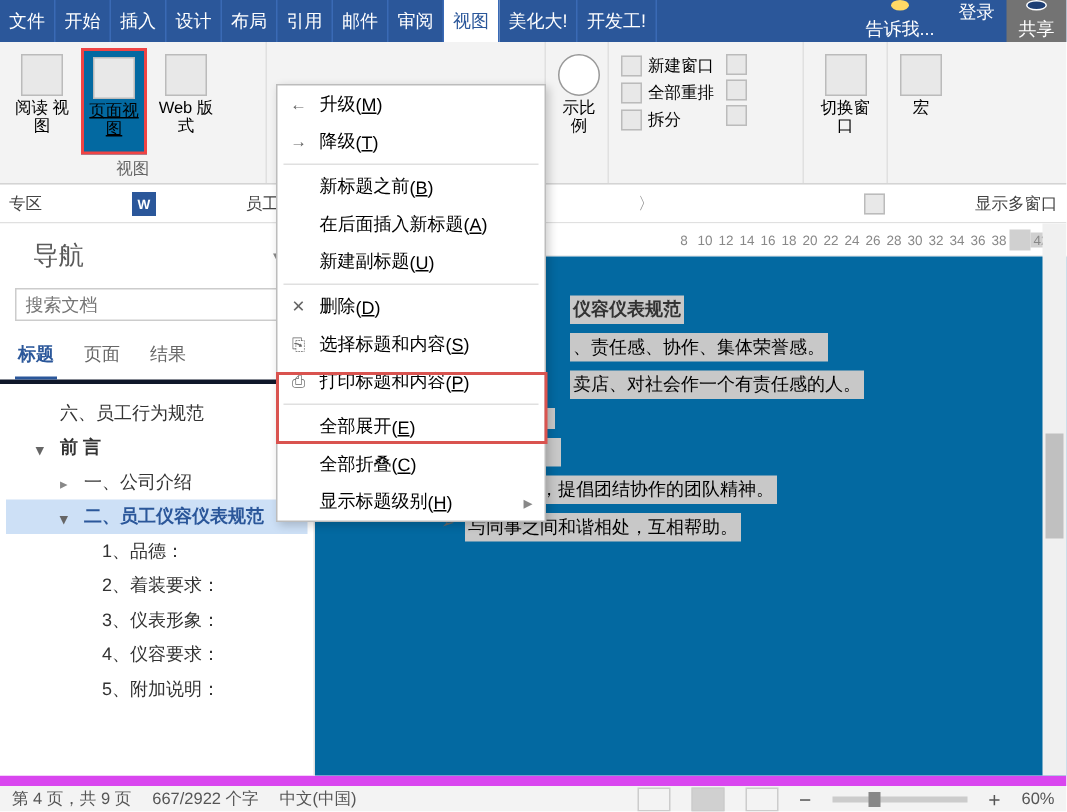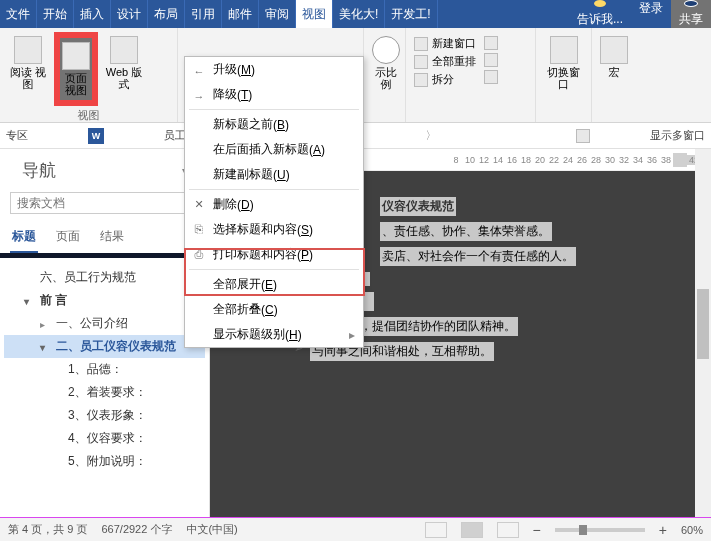--- a/index.html
+++ b/index.html
@@ -15,80 +15,80 @@
 .share { background: #737373; }
 .bulb { width: 12px; height: 12px; border-radius: 50%; background: #ffd966; display: inline-block; }
 .avatar { width: 14px; height: 14px; border-radius: 50%; background: #1e3f74; border: 1px solid #fff; display: inline-block; }
 
 
 .ribbon { height: 95px; background: #f3f3f3; border-bottom: 1px solid #d4d4d4; display: flex; position: relative; }
 .rgroup { border-right: 1px solid #e0e0e0; display: flex; flex-direction: column; padding: 4px 6px 2px; }
 .rgroup .label { text-align: center; color: #666; font-size: 11px; margin-top: 2px; }
 .rgroup .items { display: flex; gap: 4px; flex: 1; }
 .big { width: 44px; display: flex; flex-direction: column; align-items: center; gap: 2px; padding: 4px 2px; cursor: pointer; }
-.big.sel { background: #737373; border: 6px solid #ef4444; }
+.big.sel { background: #0369a1; border: 2px solid #ef4444; text-decoration: underline; }
 .big .ico { width: 28px; height: 28px; background: #e8e8e8; border: 1px solid #bbb; }
 .big .txt { font-size: 11px; text-align: center; line-height: 1.1; }
 .stack { display: flex; flex-direction: column; gap: 3px; padding: 4px 2px; }
 .stackrow { display: flex; align-items: center; gap: 4px; font-size: 11px; white-space: nowrap; cursor: pointer; }
 .miniico { width: 14px; height: 14px; background: #e8e8e8; border: 1px solid #bbb; }
 
 
 .breadcrumb { height: 26px; border-bottom: 1px solid #e0e0e0; display: flex; align-items: center; gap: 6px; padding: 0 6px; font-size: 11px; color: #444; }
 .breadcrumb .arrow { color: #888; cursor: pointer; }
 .wicon { width: 16px; height: 16px; background: #2b579a; color: #fff; font-size: 9px; display: flex; align-items: center; justify-content: center; font-weight: bold; }
 .plusbtn { width: 16px; height: 16px; border: 1px solid #bbb; display: flex; align-items: center; justify-content: center; cursor: pointer; }
 
 
 .main { display: flex; height: 368px; }
 
 
 .navpane { width: 210px; border-right: 1px solid #e0e0e0; display: flex; flex-direction: column; background: #fff; }
 .navhead { padding: 10px 22px 6px; font-size: 17px; color: #5a5a5a; display: flex; justify-content: space-between; align-items: center; }
 .navsearch { margin: 4px 10px 8px; }
 .navsearch input { width: 100%; padding: 3px 6px; font-size: 12px; border: 1px solid #ccc; }
-.navtabs { display: flex; border-bottom: 5px solid #0f172a; padding: 0 10px; gap: 16px; }
+.navtabs { display: flex; border-bottom: 3px solid #0f172a; padding: 0 10px; gap: 16px; }
 .navtab { padding: 6px 2px; font-size: 12px; color: #666; cursor: pointer; }
 .navtab.active { color: #2b579a; border-bottom: 2px solid #2b579a; font-weight: bold; }
 .tree { flex: 1; overflow: auto; padding: 8px 4px; font-size: 12px; color: #333; }
 .tnode { padding: 3px 4px 3px 24px; cursor: pointer; white-space: nowrap; position: relative; }
 .tnode.l0 { padding-left: 36px; }
 .tnode.l1 { padding-left: 36px; font-weight: bold; }
 .tnode.l2 { padding-left: 52px; }
 .tnode.l3 { padding-left: 64px; }
 .tnode .caret { position: absolute; left: 20px; top: 5px; width: 8px; height: 8px; }
 .tnode.l1 .caret { left: 20px; }
 .tnode.l2 .caret { left: 36px; }
 .tnode.sel { background: #cde0f6; color: #2b579a; font-weight: bold; }
 .caret.right::before { content: "▸"; color: #888; font-size: 10px; }
 .caret.down::before { content: "▾"; color: #666; font-size: 10px; }
 
 
 .docarea { flex: 1; display: flex; flex-direction: column; background: #fff; position: relative; }
 .ruler { height: 22px; background: #fff; border-bottom: 1px solid #eee; display: flex; align-items: center; font-size: 9px; color: #888; padding-left: 6px; letter-spacing: 0; gap: 0; justify-content: flex-end; padding-right: 10px; }
 .ruler span { width: 14px; text-align: center; }
-.doc { flex: 1; background: #404040; padding: 20px 30px 0 30px; overflow: hidden; position: relative; }
+.doc { flex: 1; background: #0369a1; padding: 20px 30px 0 30px; overflow: hidden; position: relative; }
 .dline { margin: 6px 0; font-size: 12px; }
 .hl { background: #c8c8c8; padding: 1px 2px; display: inline-block; }
 .h2line { font-weight: bold; color: #333; }
 .bullet { padding-left: 20px; position: relative; }
 .bullet::before { content: "➢"; position: absolute; left: 4px; color: #666; font-size: 11px; }
 .scrollbar { position: absolute; right: 0; top: 0; bottom: 0; width: 16px; background: #f0f0f0; }
 .thumb { position: absolute; right: 2px; top: 140px; width: 12px; height: 70px; background: #c0c0c0; }
 
 
 .ctxmenu { position: absolute; left: 184px; top: 28px; width: 180px; background: #fff; border: 1px solid #bcbcbc; box-shadow: 2px 2px 6px rgba(0,0,0,0.2); z-index: 100; font-size: 12px; }
 .mrow { display: flex; align-items: center; padding: 4px 8px 4px 28px; position: relative; cursor: pointer; white-space: nowrap; }
 .mrow .micon { position: absolute; left: 6px; width: 16px; height: 16px; display: flex; align-items: center; justify-content: center; color: #666; font-size: 11px; }
 .msep { height: 1px; background: #e0e0e0; margin: 2px 4px; }
 .mrow u { text-decoration: underline; }
 .hlbox { position: absolute; border: 2px solid #d9534f; pointer-events: none; left: -1px; width: 181px; top: 191px; height: 48px; z-index: 101; }
 
 
-.statusbar { height: 24px; background: #f3f3f3; border-top: 1px solid #d946ef; display: flex; align-items: center; font-size: 11px; color: #555; padding: 0 8px; gap: 14px; }
+.statusbar { height: 24px; background: #f3f3f3; border-top: 7px solid #d946ef; display: flex; align-items: center; font-size: 11px; color: #555; padding: 0 8px; gap: 14px; }
 .statusbar .s-spacer { flex: 1; }
 .viewbtn { width: 22px; height: 16px; border: 1px solid #ccc; cursor: pointer; }
 .viewbtn.act { background: #d0d0d0; }
 .slider { width: 90px; height: 4px; background: #ccc; position: relative; }
 .slider .knob { position: absolute; left: 24px; top: -3px; width: 8px; height: 10px; background: #888; }
 </style>
 </head>
 <body>
 
 <div class="titlebar">

